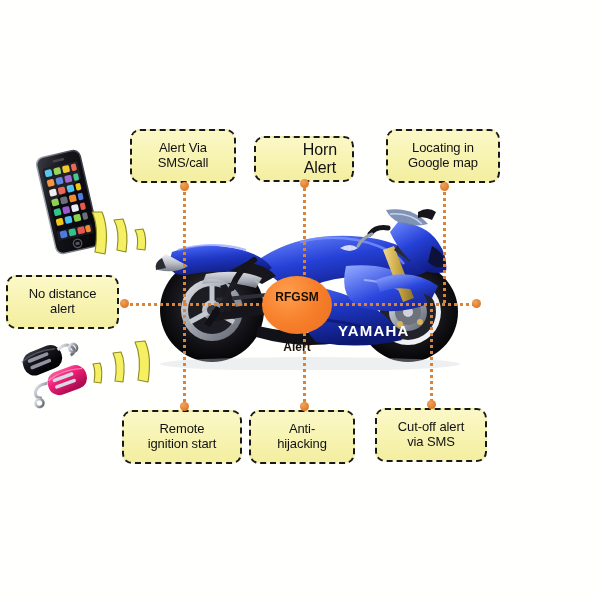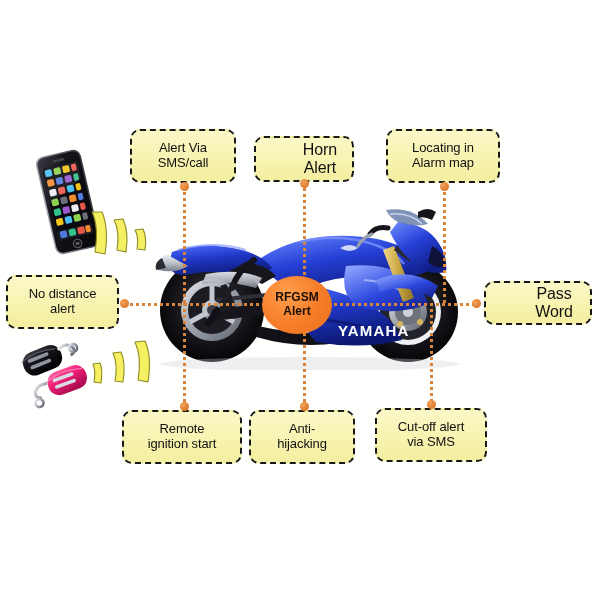--- a/index.html
+++ b/index.html
@@ -65,21 +65,21 @@
     border-radius:50%;
     background:radial-gradient(circle at 36% 30%,#ff9f4e 0%,#f7802c 48%,#ea6f1c 100%);
     display:flex;flex-direction:column;
     align-items:center;justify-content:center;
     color:#1a0d03;
     font-size:12px;line-height:1.15;
     font-weight:700;
     z-index:55;
     text-align:center;
   }
-  #hub span{display:block;}
+  #hub span{display:block;margin-top:36px;}
 
   
   #bike{position:absolute;left:150px;top:188px;width:322px;height:182px;z-index:20;}
 
   
   #phone{position:absolute;left:36px;top:148px;width:64px;height:108px;z-index:25;}
   
   #remotes{position:absolute;left:14px;top:338px;width:92px;height:72px;z-index:25;}
 
   
@@ -352,26 +352,25 @@
     <span>RFGSM</span>
     <span>Alert</span>
   </div>
 
   <div class="label" style="left:130px;top:129px;width:106px;height:54px;">Alert Via
 SMS/call</div>
 
   <div class="label one-line" style="left:254px;top:136px;width:100px;height:46px;">Horn  Alert</div>
 
   <div class="label" style="left:386px;top:129px;width:114px;height:54px;">Locating in
-Alarm map</div>
+Google map</div>
 
   <div class="label" style="left:6px;top:275px;width:113px;height:54px;">No distance
 alert</div>
 
-  <div class="label one-line" style="left:484px;top:281px;width:108px;height:44px;">Pass Word</div>
 
   <div class="label" style="left:122px;top:410px;width:120px;height:54px;">Remote
 ignition  start</div>
 
   <div class="label" style="left:249px;top:410px;width:106px;height:54px;">Anti-
 hijacking</div>
 
   <div class="label" style="left:375px;top:408px;width:112px;height:54px;">Cut-off alert
 via SMS</div>
 

